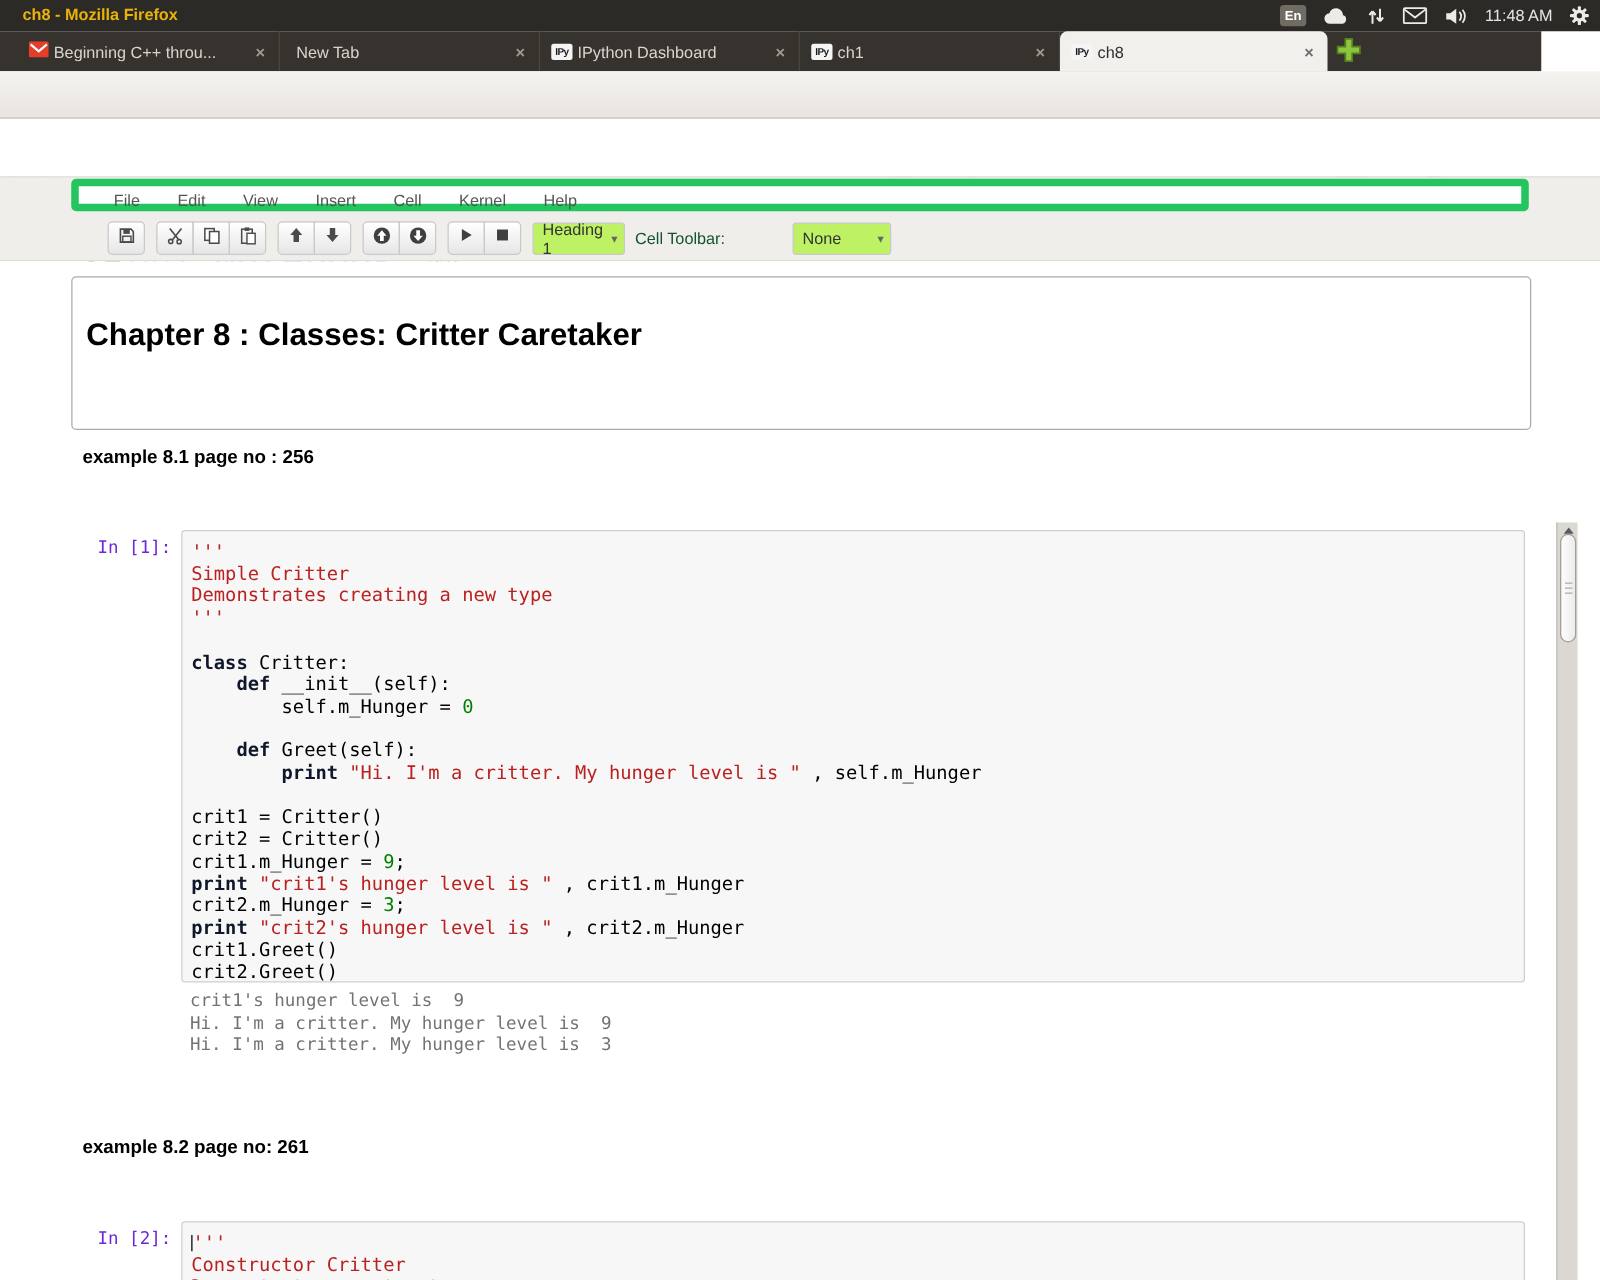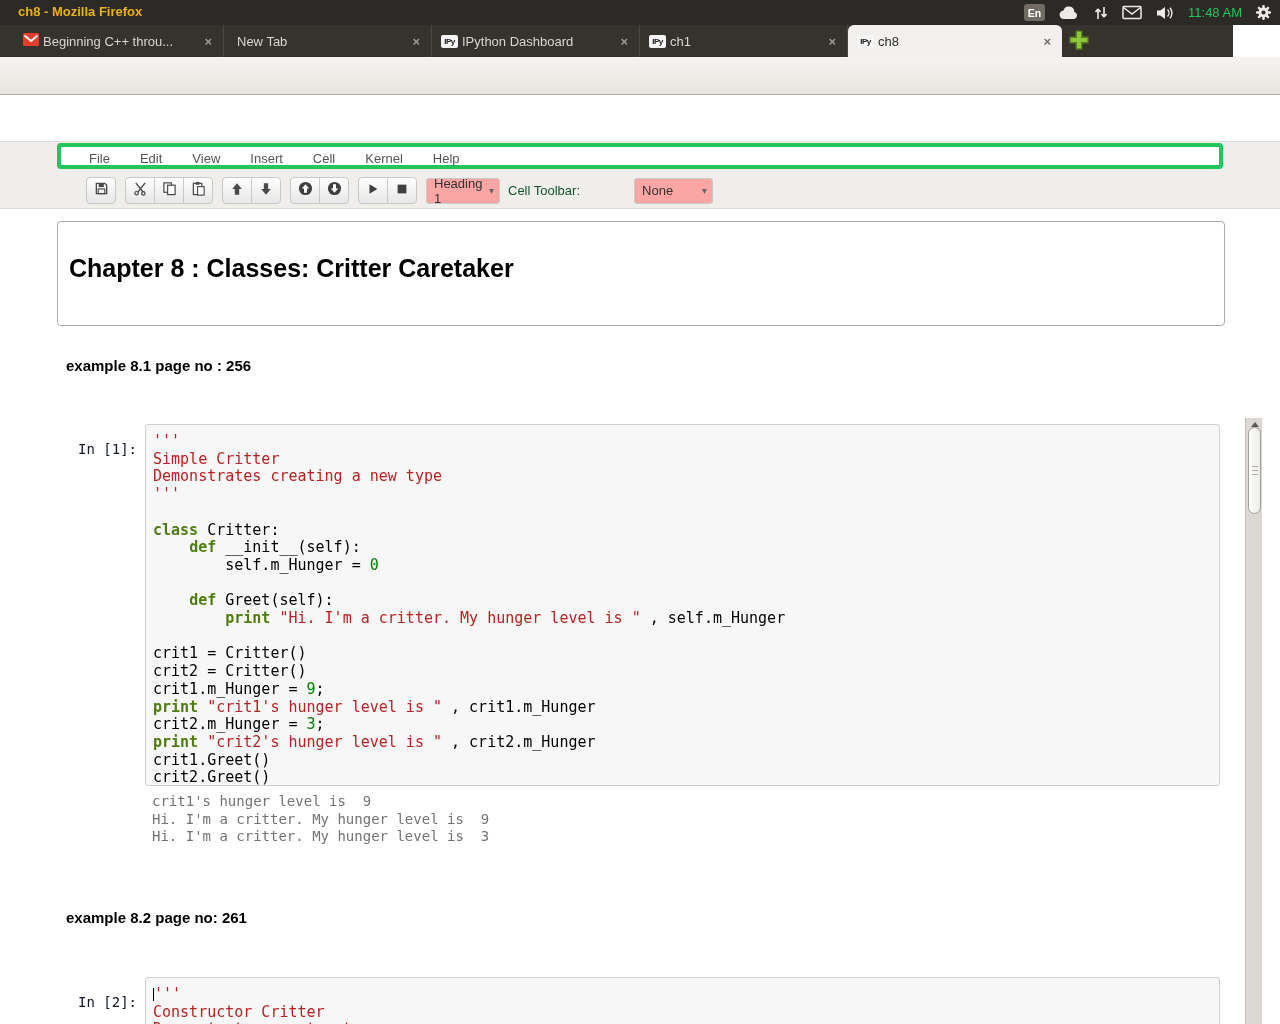--- a/index.html
+++ b/index.html
@@ -5,21 +5,21 @@
   * { margin:0; padding:0; box-sizing:border-box; }
   html,body { width:1280px; height:1024px; overflow:hidden; }
   body { font-family:"Liberation Sans", sans-serif; background:#fff; }
   #screen { position:relative; width:1280px; height:1024px; overflow:hidden; background:#fff; }
 
   
   .panel { position:absolute; left:0; top:0; width:1280px; height:25px; background:#2c2a26; }
   .panel-title { position:absolute; left:18px; top:4px; font-size:13px; font-weight:bold; color:#eab308; }
   .panel-right { position:absolute; right:8px; top:0; height:25px; display:flex; align-items:center; gap:13px; }
   .kbd-box { width:21px; height:17px; border-radius:3px; background:#716c63; color:#fff; font-size:10.5px; font-weight:bold; display:flex; align-items:center; justify-content:center; }
-  .panel-time { font-size:13px; color:#22c55e; }
+  .panel-time { font-size:13px; color:#e5e5e5; }
   .picon { display:flex; align-items:center; }
 
   
   .tabbar { position:absolute; left:0; top:25px; width:1233px; height:32px; background:#36332e; display:flex; }
   .tab { height:32px; display:flex; align-items:center; padding:0 9px; border-right:1px solid #49453f; color:#d9d5cf; font-size:13px; cursor:default; }
   .tab .tab-label { flex:1; white-space:nowrap; overflow:hidden; text-overflow:ellipsis; margin:0 4px; }
   .tab .tab-close { color:#a09a92; font-size:13px; font-weight:bold; padding:0 2px; }
   .tab.first { margin-left:14px; }
   .tab.active { background:#f2f0ed; border-right:none; border-radius:6px 6px 0 0; color:#2e2e2e; }
   .tab.active .tab-close { color:#6e6e6e; }
@@ -47,43 +47,43 @@
   .logo { position:absolute; left:64px; top:96px; font-family:"DejaVu Sans Mono", monospace; white-space:nowrap; }
   .logo .ip { font-size:30px; font-weight:bold; color:#111; }
   .logo .ybr { font-size:22px; color:#64809c; }
   .logo .nbk { font-size:30px; color:#4377b8; }
   .nb-title-wrap { position:absolute; left:339px; top:108px; display:flex; align-items:baseline; }
   .nb-title { font-size:17px; color:#000; }
   .autosave { font-size:11px; color:#8a8a8a; margin-left:7px; }
 
   
   .band { position:absolute; left:0; top:141px; width:1280px; height:68px; background:#efeeeb; border-top:1px solid #e0dedb; border-bottom:1px solid #dddbd7; }
-  .menubar { position:absolute; left:57px; top:1px; width:1166px; height:26px; background:#fff; border:4px solid #22c55e; border-radius:4px; display:flex; }
+  .menubar { position:absolute; left:57px; top:1px; width:1166px; height:26px; background:#fff; border:6px solid #22c55e; border-radius:4px; display:flex; }
   .menu-item { font-size:13px; color:#555; line-height:24px; padding:0 15px; }
   .menu-item.first { margin-left:13px; }
   .toolbar { position:absolute; left:86px; top:35px; height:27px; display:flex; align-items:center; }
   .btn-group { display:flex; margin-right:9px; }
   .tbtn { width:30px; height:27px; background:linear-gradient(#ffffff,#e6e6e6); border:1px solid #c9c9c9; display:flex; align-items:center; justify-content:center; }
   .btn-group .tbtn + .tbtn { margin-left:-1px; }
   .btn-group .tbtn:first-child { border-radius:4px 0 0 4px; }
   .btn-group .tbtn:last-child { border-radius:0 4px 4px 0; }
   .btn-group .tbtn:only-child { border-radius:4px; }
-  .tb-select { height:26px; background:#fca5a5; border:1px solid #c9c9c9; border-radius:3px; font-size:13px; color:#333; display:flex; align-items:center; padding:0 5px 0 7px; }
+  .tb-select { height:26px; background:#bef264; border:1px solid #c9c9c9; border-radius:3px; font-size:13px; color:#333; display:flex; align-items:center; padding:0 5px 0 7px; }
   .tb-select .caret { margin-left:auto; padding-left:6px; }
   .tb-label { font-size:13px; color:#14532d; margin:0 6px 0 8px; }
 
   
   .nb-area { position:absolute; left:0; top:209px; width:1280px; height:815px; background:#fff; }
-  .heading-cell { position:absolute; left:57px; top:12px; width:1168px; height:105px; border:1px solid #ababab; border-radius:4px; background:#fff; }
+  .heading-cell { position:absolute; left:57px; top:12px; width:1168px; height:123px; border:1px solid #ababab; border-radius:4px; background:#fff; }
   .heading-cell h1 { position:absolute; left:11px; top:32px; font-size:25px; font-weight:bold; color:#000; }
   .h4cell { position:absolute; left:66px; font-size:15px; font-weight:bold; color:#000; }
-  .prompt { position:absolute; font-family:"DejaVu Sans Mono", monospace; font-size:14px; color:#0f172a; white-space:pre;margin-top:11px; }
+  .prompt { position:absolute; font-family:"DejaVu Sans Mono", monospace; font-size:14px; color:#6d28d9; white-space:pre; }
   .code-box { position:absolute; left:145px; width:1075px; background:#f7f7f7; border:1px solid #cfcfcf; border-radius:3px; padding:8px 0 0 7px; overflow:hidden; }
   .cm-line { font-family:"DejaVu Sans Mono", monospace; font-size:15px; line-height:17.7px; white-space:pre; color:#000; }
-  .tok-kw { color:#4d7c0f; font-weight:bold; }
+  .tok-kw { color:#0f172a; font-weight:bold; }
   .tok-str { color:#BA2121; }
   .tok-num { color:#008000; }
   .tok-cursor { display:inline-block; width:1px; height:13px; background:#000; vertical-align:-2px; }
   .out-area { position:absolute; left:152px; }
   .out-line { font-family:"DejaVu Sans Mono", monospace; font-size:14px; line-height:17.7px; white-space:pre; color:#737373; }
 
   
   .sbar { position:absolute; left:1245px; top:209px; width:17px; height:815px; background:#dbd7d2; border-left:1px solid #c0bbb4; }
   .sbar-btn { position:absolute; left:1px; width:15px; height:13px; display:flex; align-items:center; justify-content:center; }
   .tri-up { width:0; height:0; border-left:4px solid transparent; border-right:4px solid transparent; border-bottom:5px solid #5a5a5a; }

